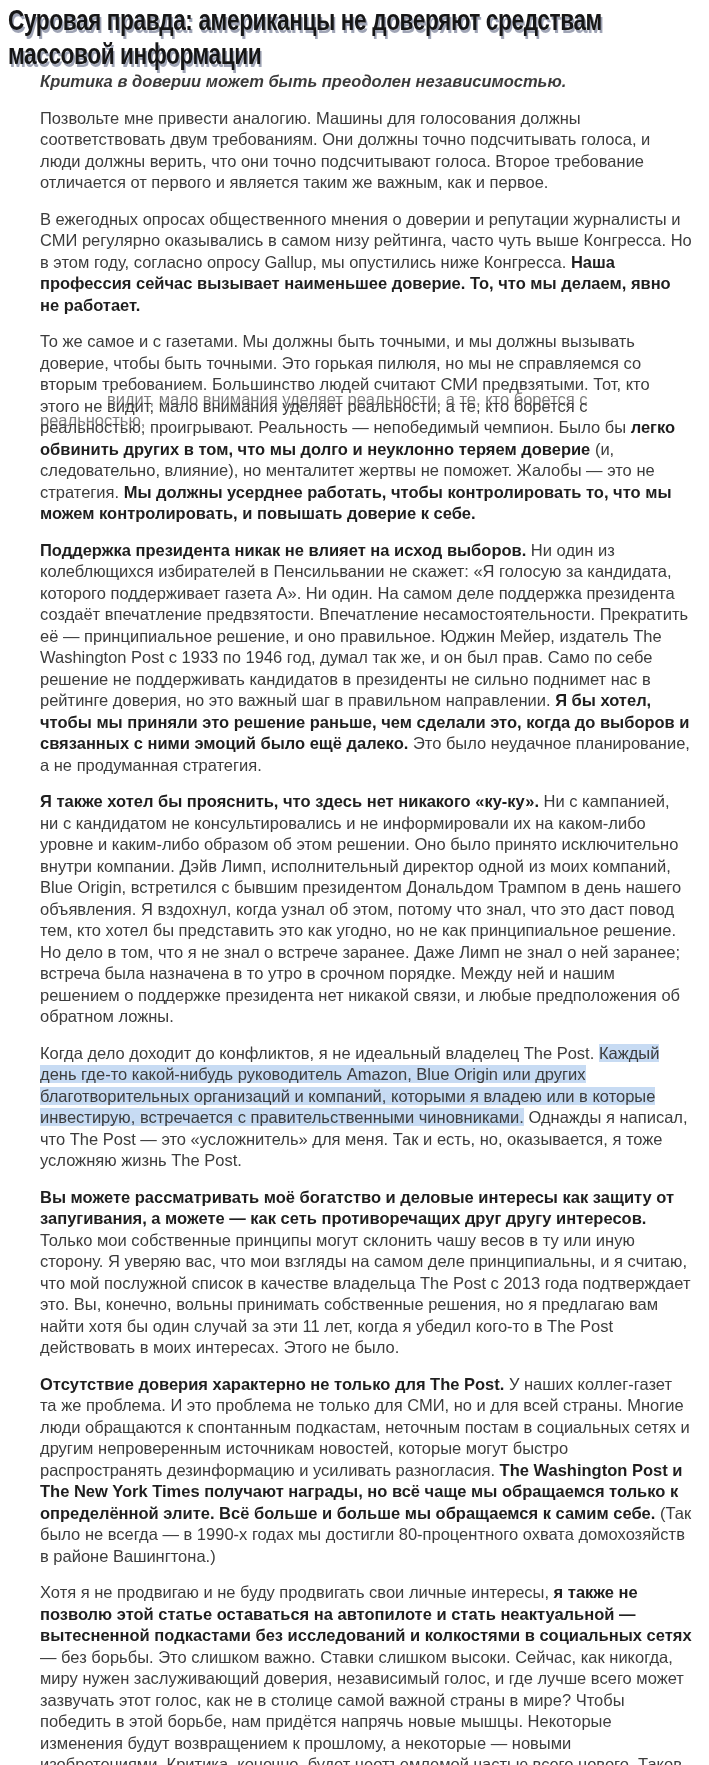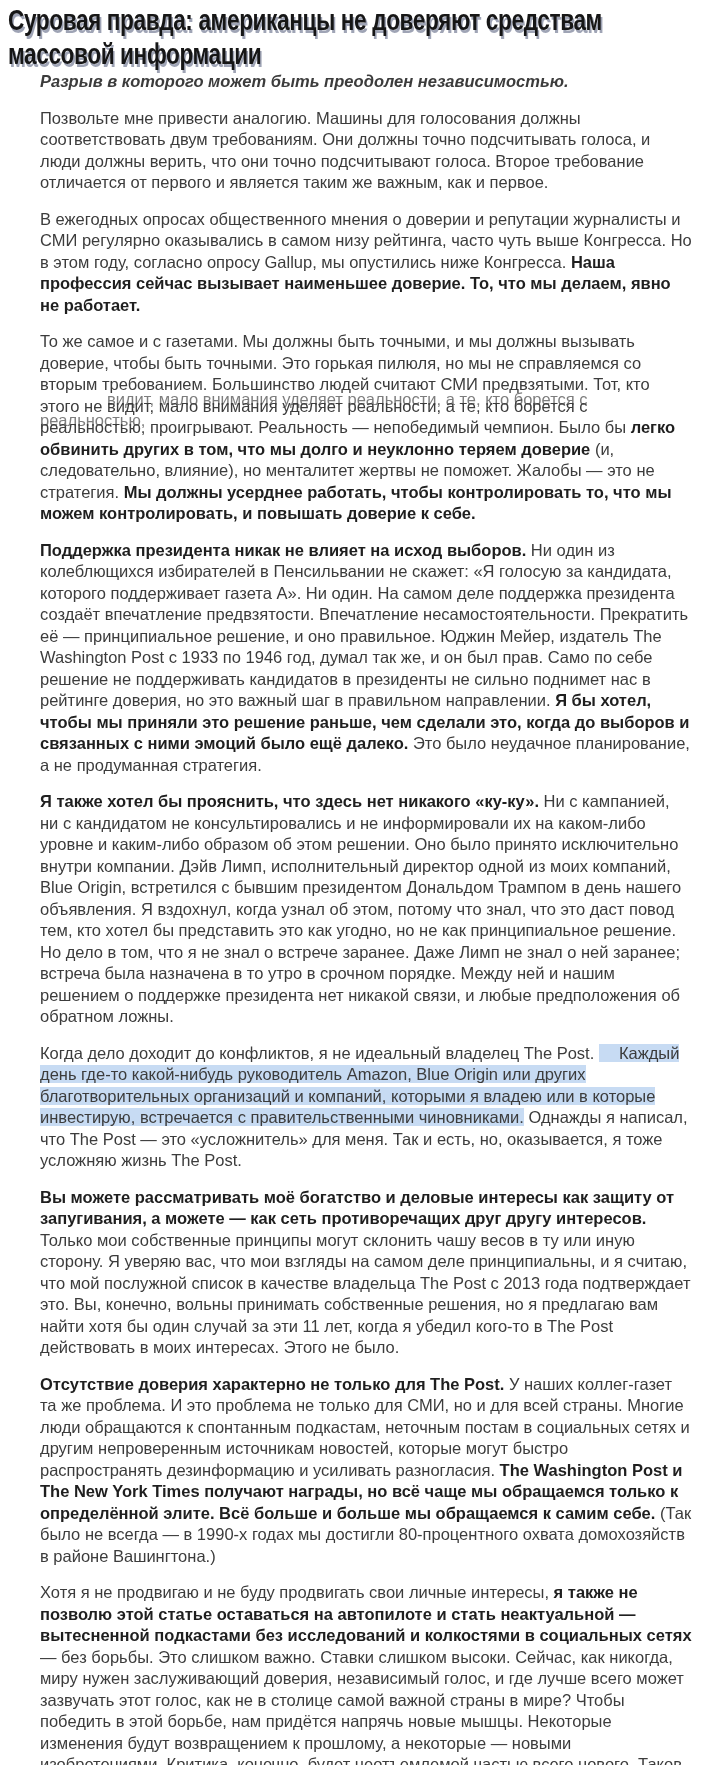--- a/index.html
+++ b/index.html
@@ -39,30 +39,29 @@
     line-height: 21.5px;
     color: #3c3c3c;
   }
   .run.normal { font-weight: normal; }
   .run.bold { font-weight: bold; color: #1f1f1f; }
   .run.glitch {
     text-shadow: 0 -7px 0 rgba(70, 70, 70, 0.7);
   }
   .run.highlight {
     background: var(--hl, #c7dbf3);
-    padding-left: 20px;
   }
 </style>
 </head>
 <body>
 
 <h1 class="page-title">Суровая правда: американцы не доверяют средствам массовой информации</h1>
 
 <div class="article">
-  <p class="subtitle">Разрыв в которого может быть преодолен независимостью.</p>
+  <p class="subtitle">Критика в доверии может быть преодолен независимостью.</p>
   <div>
       <p><span class="run normal">Позвольте мне привести аналогию. Машины для голосования должны соответствовать двум требованиям. Они должны точно подсчитывать голоса, и люди должны верить, что они точно подсчитывают голоса. Второе требование отличается от первого и является таким же важным, как и первое.</span></p>
       <p><span class="run normal">В ежегодных опросах общественного мнения о доверии и репутации журналисты и СМИ регулярно оказывались в самом низу рейтинга, часто чуть выше Конгресса. Но в этом году, согласно опросу Gallup, мы опустились ниже Конгресса. </span><span class="run bold">Наша профессия сейчас вызывает наименьшее доверие. То, что мы делаем, явно не работает.</span></p>
       <p><span class="run normal">То же самое и с газетами. Мы должны быть точными, и мы должны вызывать доверие, чтобы быть точными. Это горькая пилюля, но мы не справляемся со вторым требованием. Большинство людей считают СМИ предвзятыми. Тот, кто этого не </span><span class="run normal glitch">видит, мало внимания уделяет реальности, а те, кто борется с реальностью,</span><span class="run normal"> проигрывают. Реальность — непобедимый чемпион. Было бы </span><span class="run bold">легко обвинить других в том, что мы долго и неуклонно теряем доверие</span><span class="run normal"> (и, следовательно, влияние), но менталитет жертвы не поможет. Жалобы — это не стратегия. </span><span class="run bold">Мы должны усерднее работать, чтобы контролировать то, что мы можем контролировать, и повышать доверие к себе.</span></p>
       <p><span class="run bold">Поддержка президента никак не влияет на исход выборов.</span><span class="run normal"> Ни один из колеблющихся избирателей в Пенсильвании не скажет: «Я голосую за кандидата, которого поддерживает газета А». Ни один. На самом деле поддержка президента создаёт впечатление предвзятости. Впечатление несамостоятельности. Прекратить её — принципиальное решение, и оно правильное. Юджин Мейер, издатель The Washington Post с 1933 по 1946 год, думал так же, и он был прав. Само по себе решение не поддерживать кандидатов в президенты не сильно поднимет нас в рейтинге доверия, но это важный шаг в правильном направлении. </span><span class="run bold">Я бы хотел, чтобы мы приняли это решение раньше, чем сделали это, когда до выборов и связанных с ними эмоций было ещё далеко.</span><span class="run normal"> Это было неудачное планирование, а не продуманная стратегия.</span></p>
       <p><span class="run bold">Я также хотел бы прояснить, что здесь нет никакого «ку-ку».</span><span class="run normal"> Ни с кампанией, ни с кандидатом не консультировались и не информировали их на каком-либо уровне и каким-либо образом об этом решении. Оно было принято исключительно внутри компании. Дэйв Лимп, исполнительный директор одной из моих компаний, Blue Origin, встретился с бывшим президентом Дональдом Трампом в день нашего объявления. Я вздохнул, когда узнал об этом, потому что знал, что это даст повод тем, кто хотел бы представить это как угодно, но не как принципиальное решение. Но дело в том, что я не знал о встрече заранее. Даже Лимп не знал о ней заранее; встреча была назначена в то утро в срочном порядке. Между ней и нашим решением о поддержке президента нет никакой связи, и любые предположения об обратном ложны.</span></p>
       <p><span class="run normal">Когда дело доходит до конфликтов, я не идеальный владелец The Post. </span><span class="run highlight">Каждый день где-то какой-нибудь руководитель Amazon, Blue Origin или других благотворительных организаций и компаний, которыми я владею или в которые инвестирую, встречается с правительственными чиновниками.</span><span class="run normal"> Однажды я написал, что The Post — это «усложнитель» для меня. Так и есть, но, оказывается, я тоже усложняю жизнь The Post.</span></p>
       <p><span class="run bold">Вы можете рассматривать моё богатство и деловые интересы как защиту от запугивания, а можете — как сеть противоречащих друг другу интересов.</span><span class="run normal"> Только мои собственные принципы могут склонить чашу весов в ту или иную сторону. Я уверяю вас, что мои взгляды на самом деле принципиальны, и я считаю, что мой послужной список в качестве владельца The Post с 2013 года подтверждает это. Вы, конечно, вольны принимать собственные решения, но я предлагаю вам найти хотя бы один случай за эти 11 лет, когда я убедил кого-то в The Post действовать в моих интересах. Этого не было.</span></p>
       <p><span class="run bold">Отсутствие доверия характерно не только для The Post.</span><span class="run normal"> У наших коллег-газет та же проблема. И это проблема не только для СМИ, но и для всей страны. Многие люди обращаются к спонтанным подкастам, неточным постам в социальных сетях и другим непроверенным источникам новостей, которые могут быстро распространять дезинформацию и усиливать разногласия. </span><span class="run bold">The Washington Post и The New York Times получают награды, но всё чаще мы обращаемся только к определённой элите. Всё больше и больше мы обращаемся к самим себе.</span><span class="run normal"> (Так было не всегда — в 1990-х годах мы достигли 80-процентного охвата домохозяйств в районе Вашингтона.)</span></p>
       <p><span class="run normal">Хотя я не продвигаю и не буду продвигать свои личные интересы, </span><span class="run bold">я также не позволю этой статье оставаться на автопилоте и стать неактуальной — вытесненной подкастами без исследований и колкостями в социальных сетях</span><span class="run normal"> — без борьбы. Это слишком важно. Ставки слишком высоки. Сейчас, как никогда, миру нужен заслуживающий доверия, независимый голос, и где лучше всего может зазвучать этот голос, как не в столице самой важной страны в мире? Чтобы победить в этой борьбе, нам придётся напрячь новые мышцы. Некоторые изменения будут возвращением к прошлому, а некоторые — новыми изобретениями. Критика, конечно, будет неотъемлемой частью всего нового. Таков мир. Ничего из этого не будет легко, но оно того стоит. Я так благодарен за то, что являюсь частью этого начинания. Многие из лучших журналистов, которых вы только можете найти, работают в The Washington Post, и каждый день они кропотливо трудятся, чтобы докопаться до истины. </span></p>

